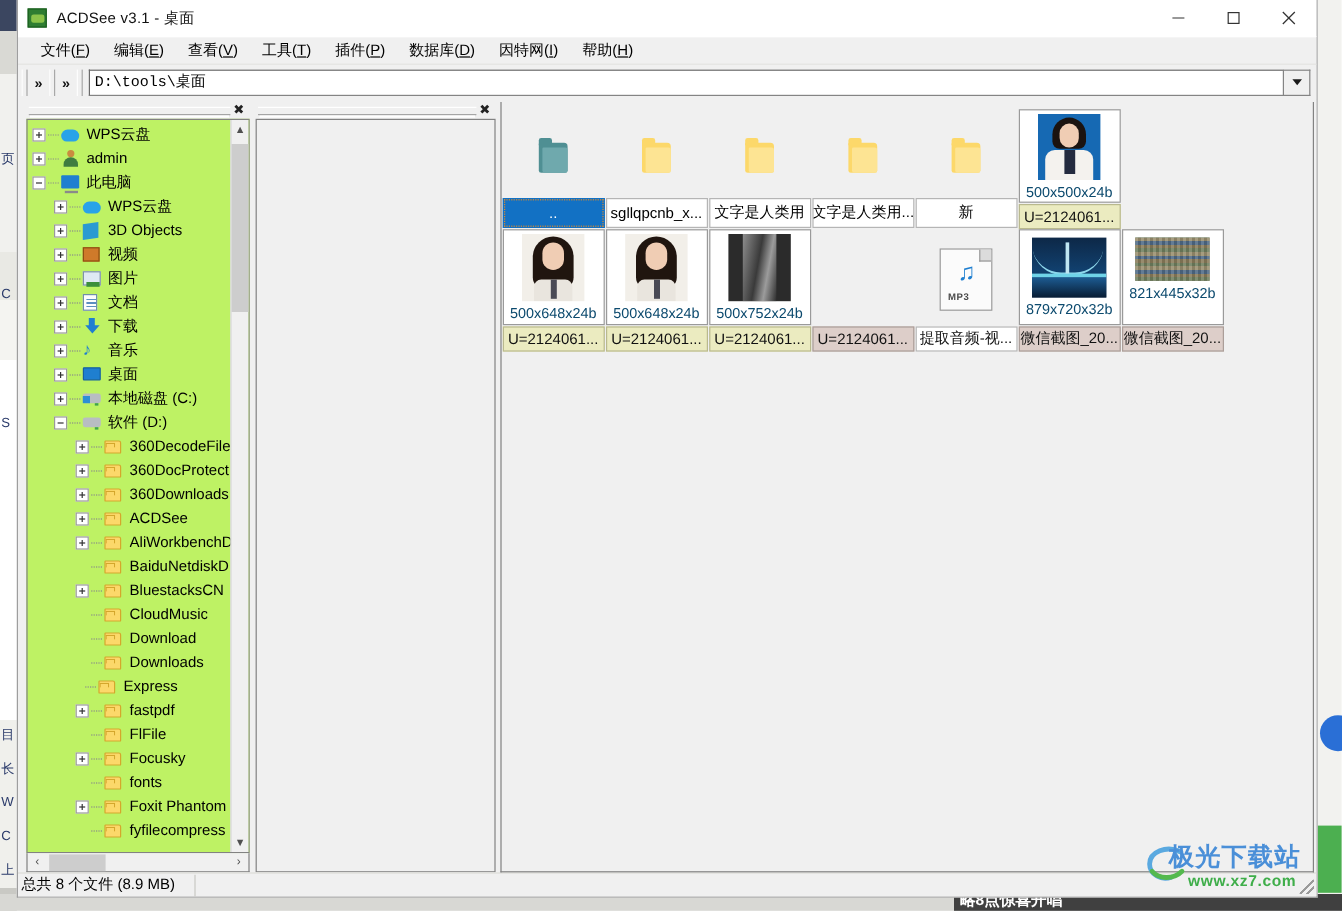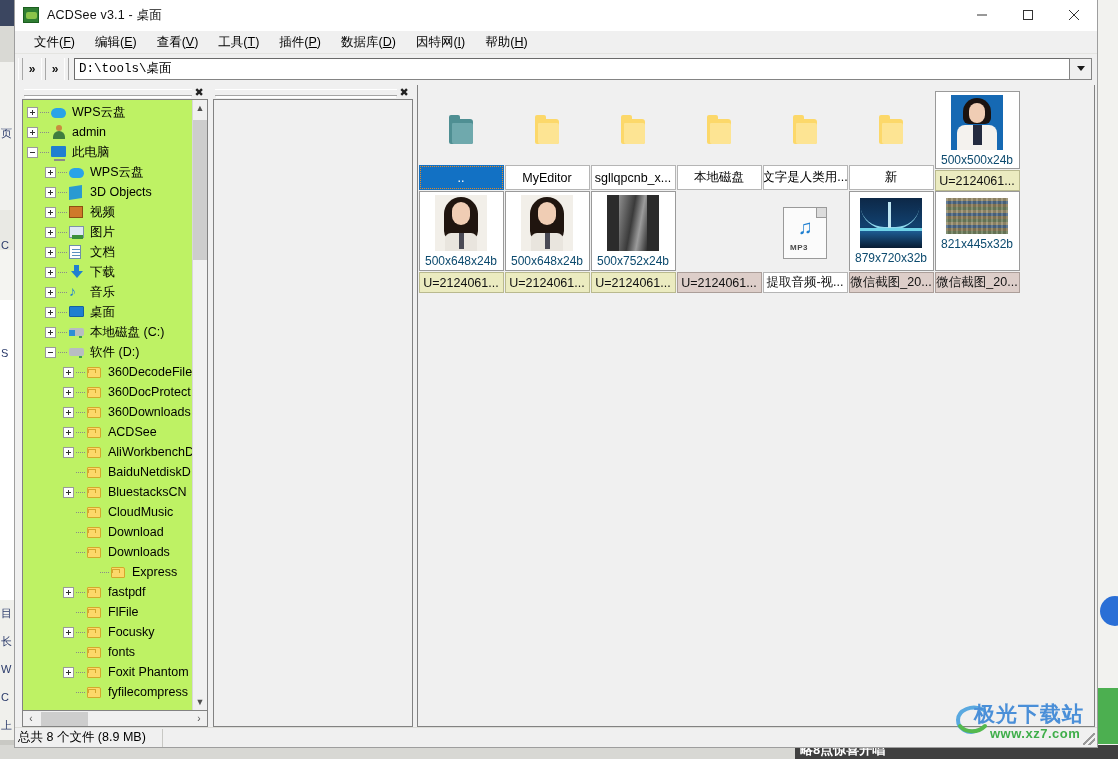--- a/index.html
+++ b/index.html
@@ -700,21 +700,21 @@
               <div class="tlabel">Download</div>
             </div>
             <div class="trow" style="padding-left: 40px;">
               <div class="tnone"></div>
               <div class="tdots"></div>
               <div class="ticon">
                 <div class="ic-folder" style="position: absolute; left: 1px; top: 0px;"></div>
               </div>
               <div class="tlabel">Downloads</div>
             </div>
-            <div class="trow" style="padding-left: 64px; text-align: right;">
+            <div class="trow" style="padding-left: 35px; text-align: right;">
               <div class="tnone"></div>
               <div class="tdots"></div>
               <div class="ticon">
                 <div class="ic-folder" style="position: absolute; left: 1px; top: 0px;"></div>
               </div>
               <div class="tlabel">Express</div>
             </div>
             <div class="trow" style="padding-left: 40px;">
               <div class="tplus plus"></div>
               <div class="tdots"></div>
@@ -801,41 +801,31 @@
               <div class="name-tag selected">..</div>
             </div>
             <div class="cell">
               <div class="fcell-thumbbox">
                 <div class="big-folder">
                   <div class="back"></div>
                   <div class="tab"></div>
                   <div class="front"></div>
                 </div>
               </div>
-              <div class="name-tag">MyEditor</div>
+              <div class="name-tag">sgllqpcnb_x...</div>
             </div>
             <div class="cell">
               <div class="fcell-thumbbox">
                 <div class="big-folder">
                   <div class="back"></div>
                   <div class="tab"></div>
                   <div class="front"></div>
                 </div>
               </div>
-              <div class="name-tag">sgllqpcnb_x...</div>
-            </div>
-            <div class="cell">
-              <div class="fcell-thumbbox">
-                <div class="big-folder">
-                  <div class="back"></div>
-                  <div class="tab"></div>
-                  <div class="front"></div>
-                </div>
-              </div>
-              <div class="name-tag">本地磁盘</div>
+              <div class="name-tag">文字是人类用</div>
             </div>
             <div class="cell">
               <div class="fcell-thumbbox">
                 <div class="big-folder">
                   <div class="back"></div>
                   <div class="tab"></div>
                   <div class="front"></div>
                 </div>
               </div>
               <div class="name-tag">文字是人类用...</div>

